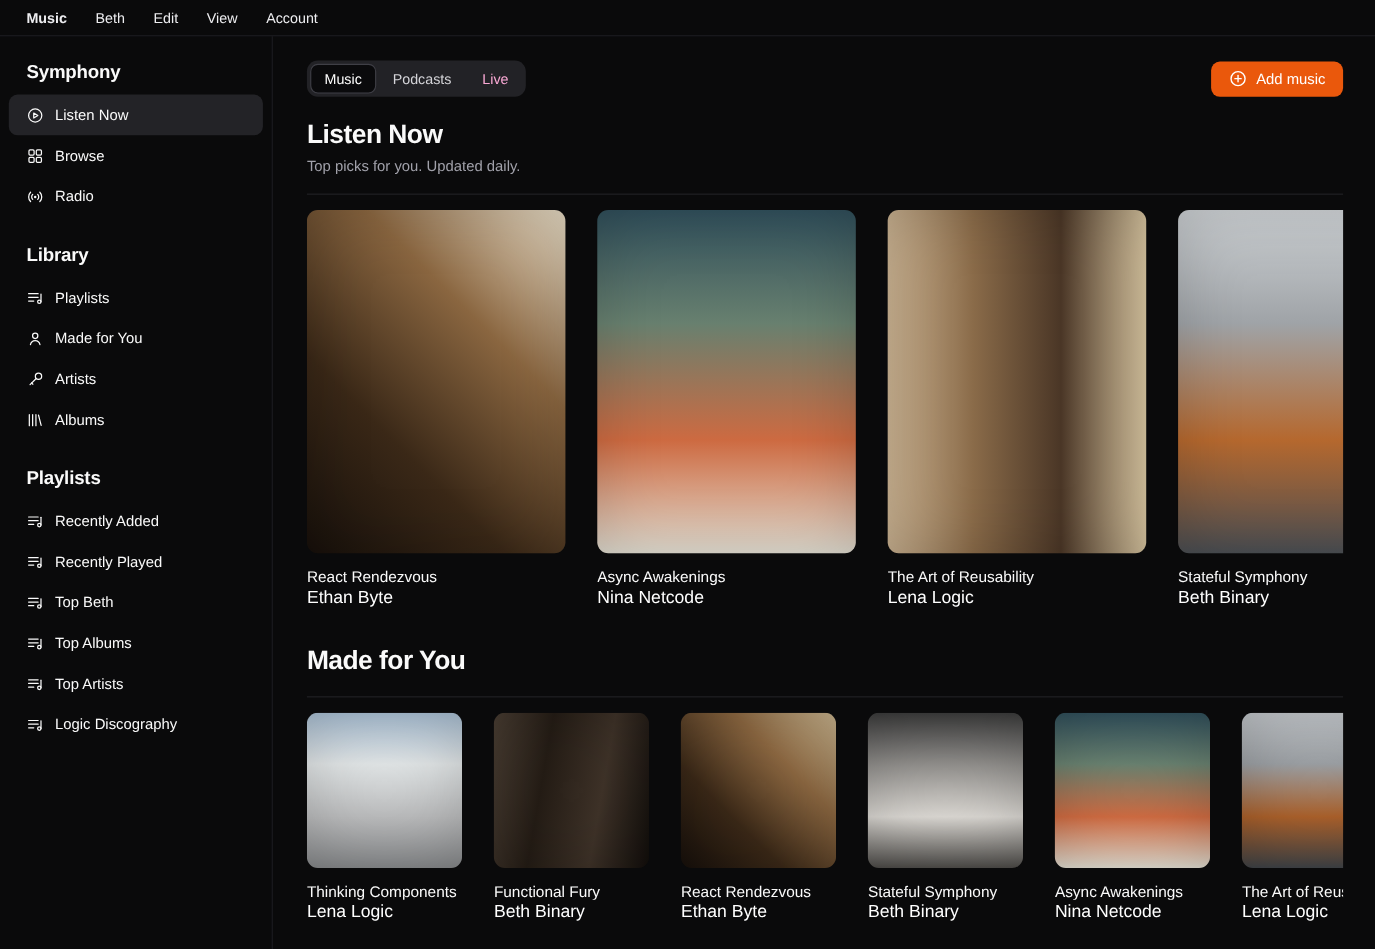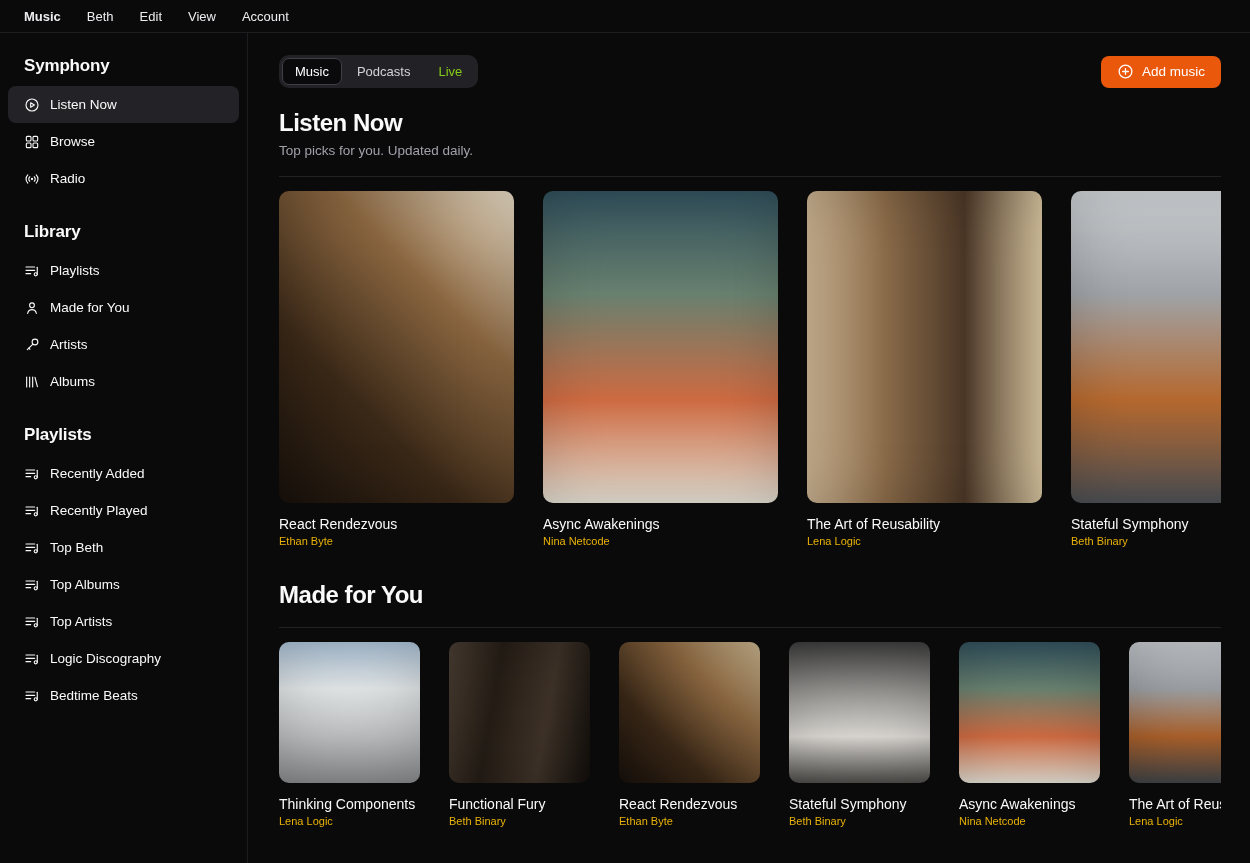--- a/index.html
+++ b/index.html
@@ -40,41 +40,41 @@
   .icon svg { width:100%; height:100%; display:block; }
 
   .content { flex:1 1 auto; padding:22px 29px 0 31px; min-width:0; }
   .toolbar { display:flex; justify-content:space-between; align-items:center; }
   .tablist { background:#222226; border-radius:10px; padding:3px; display:flex; gap:2px; }
   .tab {
     font-size:13px; line-height:1; padding:7px 13px; border-radius:7px;
     color:#d4d4d8; cursor:pointer; white-space:nowrap;
   }
   .tab.active { background:#0a0a0c; border:1px solid #3f3f46; color:#ffffff; padding:6px 12px; }
-  .tab.disabled { color:#84cc16; }
+  .tab.disabled { color:#f9a8d4; }
   .btn-add {
     border:none; height:32px; padding:0 16px; border-radius:8px;
     display:flex; gap:8px; align-items:center; color:#fff;
     font-size:13.5px; font-weight:500; font-family:inherit; cursor:pointer;
   }
 
   .section h2 { font-size:24px; font-weight:700; letter-spacing:-0.02em; margin-top:21px; }
   .section + .section h2 { margin-top:34px; }
   .section .sub { font-size:13.5px; color:#a1a1aa; margin-top:6px; }
   .section hr { border:none; border-top:1px solid #222226; margin:18px 0 14px 0; }
   .cards { display:flex; gap:29px; overflow:hidden; }
   .card { flex:0 0 auto; cursor:pointer; }
   .card-art {
     border-radius:10px;
     box-shadow:inset 0 0 60px rgba(0,0,0,.18);
   }
   .card.large .card-art { width:235px; height:312px; }
   .card.small .card-art { width:141px; height:141px; }
   .card-title { font-size:14px; font-weight:500; margin-top:13px; white-space:nowrap; overflow:hidden; }
-  .card-artist { font-size:11px; color:#eab308; margin-top:3px; white-space:nowrap; }
+  .card-artist { font-size:16px; color:#ffffff; margin-top:3px; white-space:nowrap; }
 </style>
 </head>
 <body>
 
 <header class="menubar" id="menubar">
     <div class="menu-item bold">Music</div>
     <div class="menu-item">Beth</div>
     <div class="menu-item">Edit</div>
     <div class="menu-item">View</div>
     <div class="menu-item">Account</div>
@@ -233,32 +233,20 @@
     <span class="icon" style="width:16px;height:16px">
               <svg viewBox="0 0 24 24" fill="none" stroke="currentColor" stroke-width="1.7" stroke-linecap="round" stroke-linejoin="round">
                 <path d="M3 6h13"></path>
                 <path d="M3 11h13"></path>
                 <path d="M3 16h7"></path>
                 <circle cx="17.6" cy="17" r="2.3"></circle>
                 <path d="M19.9 17V6.5"></path>
               </svg>
             </span>
     <span class="side-label">Logic Discography</span>
-  </div>
-          <div class="side-item">
-    <span class="icon" style="width:16px;height:16px">
-              <svg viewBox="0 0 24 24" fill="none" stroke="currentColor" stroke-width="1.7" stroke-linecap="round" stroke-linejoin="round">
-                <path d="M3 6h13"></path>
-                <path d="M3 11h13"></path>
-                <path d="M3 16h7"></path>
-                <circle cx="17.6" cy="17" r="2.3"></circle>
-                <path d="M19.9 17V6.5"></path>
-              </svg>
-            </span>
-    <span class="side-label">Bedtime Beats</span>
   </div>
         </div>
   </div>
     </nav>
 
   <main class="content">
     <div class="toolbar">
       <div class="tablist" id="tablist">
           <div class="tab active">Music</div>
           <div class="tab">Podcasts</div>

